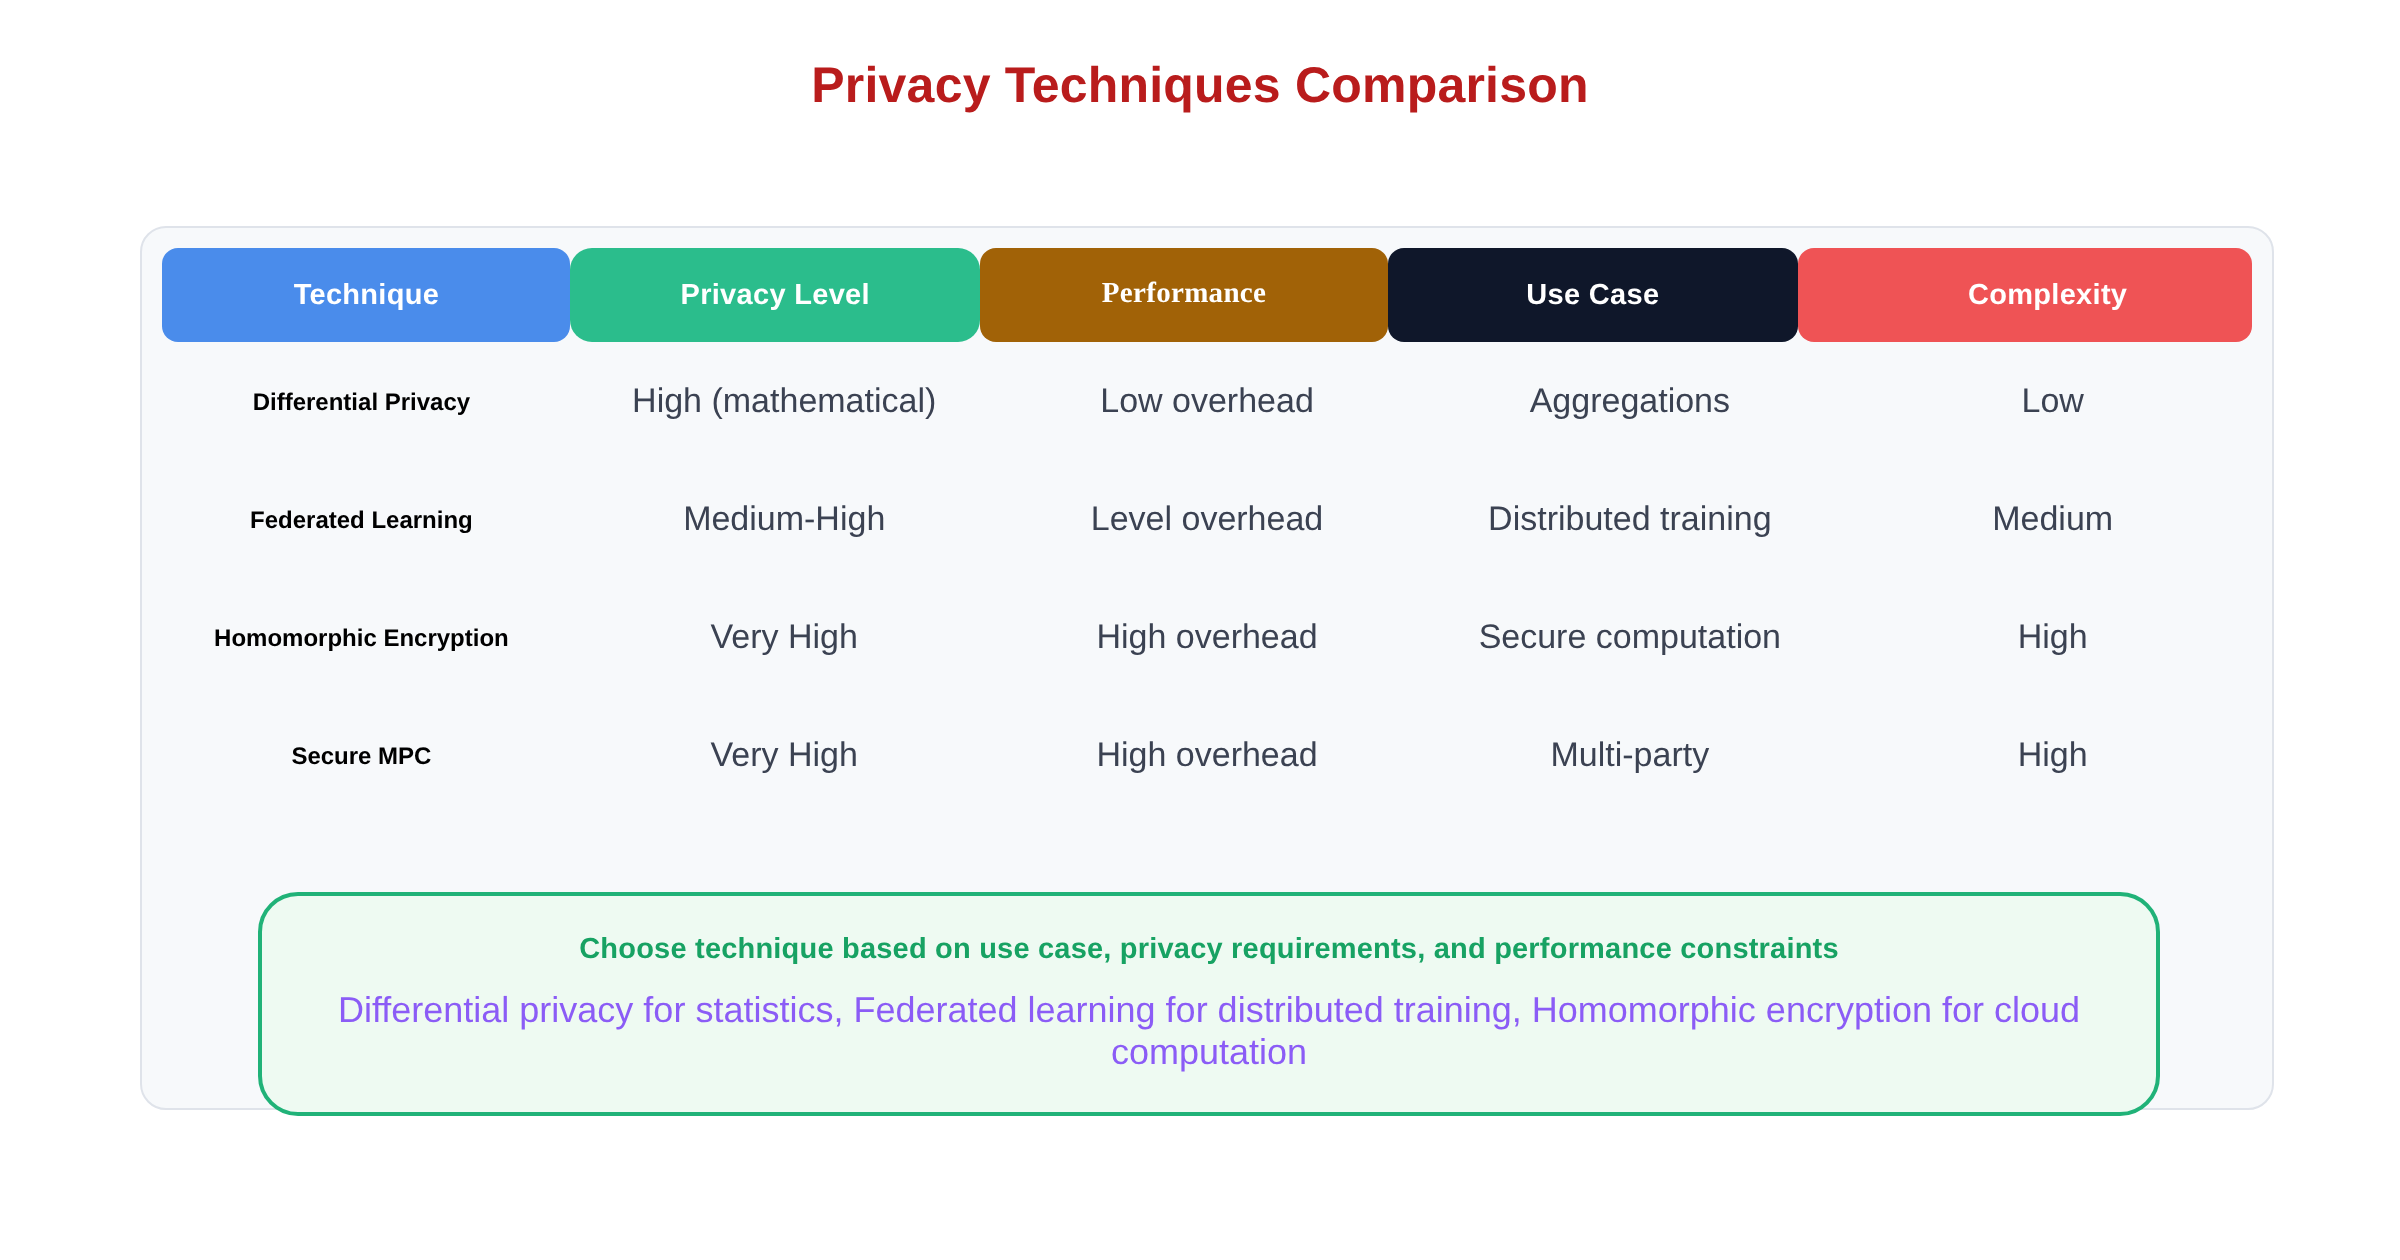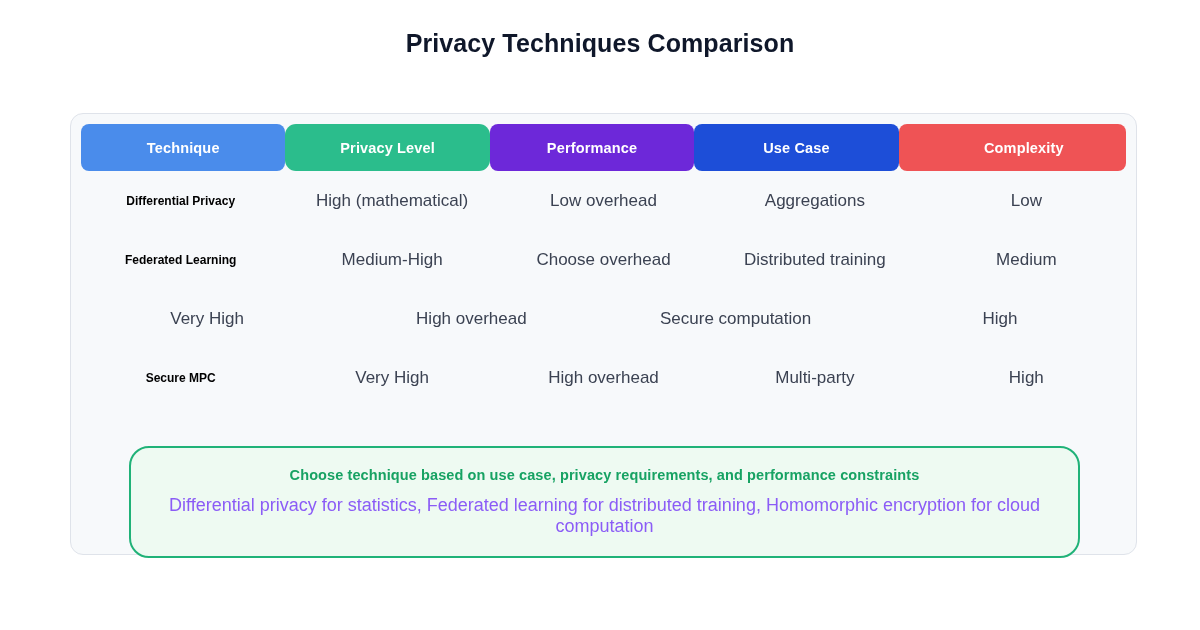--- a/index.html
+++ b/index.html
@@ -18,21 +18,21 @@
     width: 1200px;
     height: 630px;
     position: relative;
     box-sizing: border-box;
     background: #ffffff;
   }
   .page-title {
     text-align: center;
     font-size: 25px;
     font-weight: bold;
-    color: #0f172a;
+    color: #b91c1c;
     letter-spacing: 0.1px;
     margin: 0;
     padding-top: 29px;
   }
   .card {
     position: absolute;
     left: 70px;
     top: 113px;
     width: 1067px;
     height: 442px;
@@ -119,24 +119,24 @@
   <div class="card" style="background: rgb(247, 249, 251); border-color: rgb(223, 227, 234);">
 
     <div class="table">
       <div class="head-row">
         <div class="head-cell" style="background: rgb(74, 140, 235);">
           <span>Technique</span>
         </div>
         <div class="head-cell" style="background: rgb(43, 189, 140); border-radius: 11px;">
           <span>Privacy Level</span>
         </div>
-        <div class="head-cell" style="background: #6d28d9;">
+        <div class="head-cell" style="background: #a16207; font-family: Liberation Serif, serif;">
           <span>Performance</span>
         </div>
-        <div class="head-cell" style="background: #1d4ed8;">
+        <div class="head-cell" style="background: #0f172a;">
           <span>Use Case</span>
         </div>
         <div class="head-cell" style="background: rgb(239, 83, 85); padding-left: 23px;">
           <span>Complexity</span>
         </div>
       </div>
     </div>
 
     <div class="body-rows">
 
@@ -144,26 +144,27 @@
         <div class="cell first">Differential Privacy</div>
         <div class="cell">High (mathematical)</div>
         <div class="cell">Low overhead</div>
         <div class="cell">Aggregations</div>
         <div class="cell">Low</div>
       </div>
 
       <div class="data-row">
         <div class="cell first">Federated Learning</div>
         <div class="cell">Medium-High</div>
-        <div class="cell">Choose overhead</div>
+        <div class="cell">Level overhead</div>
         <div class="cell">Distributed training</div>
         <div class="cell">Medium</div>
       </div>
 
       <div class="data-row">
+        <div class="cell first">Homomorphic Encryption</div>
         <div class="cell">Very High</div>
         <div class="cell">High overhead</div>
         <div class="cell">Secure computation</div>
         <div class="cell">High</div>
       </div>
 
       <div class="data-row">
         <div class="cell first">Secure MPC</div>
         <div class="cell">Very High</div>
         <div class="cell">High overhead</div>

